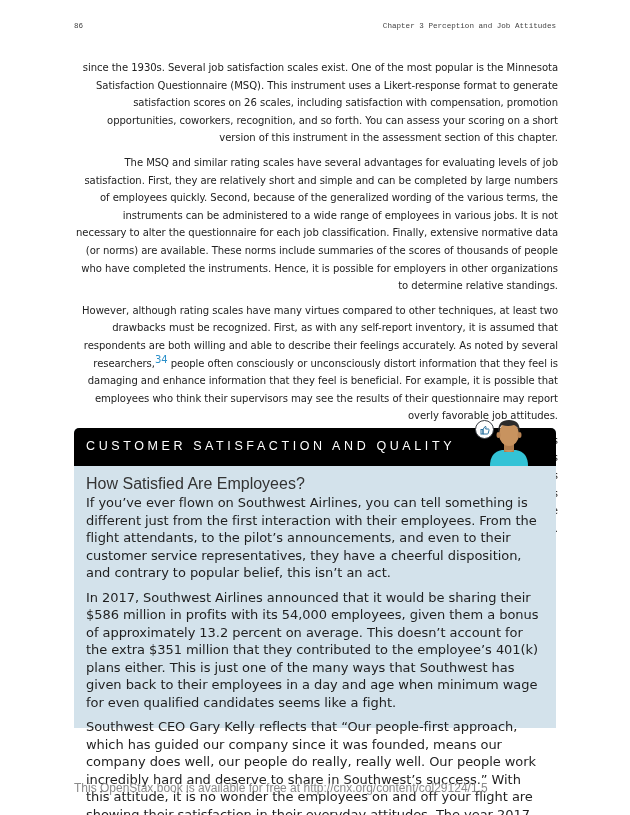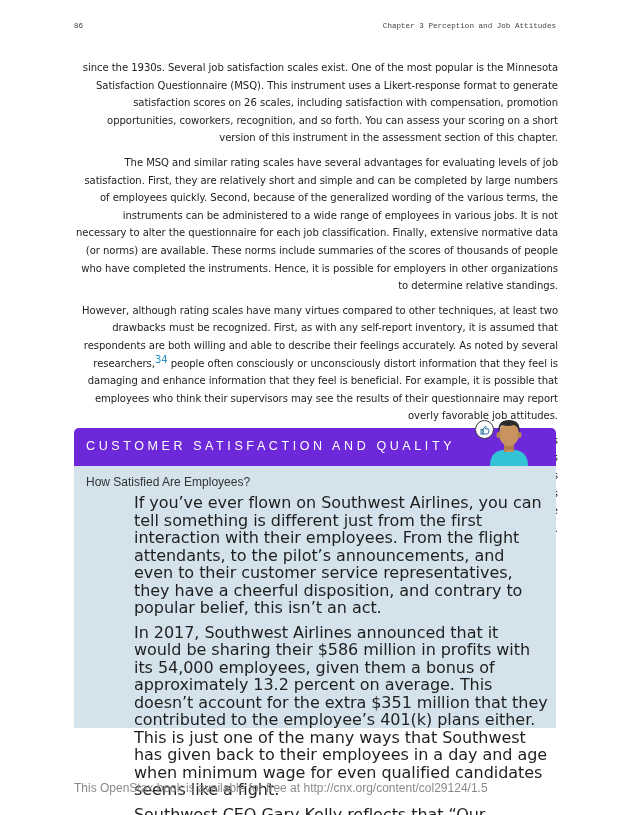--- a/index.html
+++ b/index.html
@@ -4,27 +4,27 @@
 <style>
   html, body { margin: 0; padding: 0; background: #ffffff; }
   body { width: 630px; height: 815px; position: relative; overflow: hidden; font-family: "DejaVu Sans", sans-serif; }
   .page-header { position: absolute; top: 22px; left: 74px; right: 74px; height: 14px; font-family: Liberation Mono, monospace; font-size: 7.6px; color: #444; }
   .page-number { position: absolute; left: 0; top: 0; }
   .chapter-title { position: absolute; right: 0; top: 0; }
   .body-text { position: absolute; left: 74px; width: 484px; top: 59px; text-align: right; }
   .para { margin: 0 0 7px 0; font-size: 10.05px; line-height: 17.6px; color: #222; letter-spacing: -0.05px; }
   sup.cite { color: #2a8fc9; font-size: 10px; vertical-align: 4px; line-height: 0; margin-top: 36px; }
   .feature-box { position: absolute; left: 74px; top: 428px; width: 482px; height: 300px; background: #d3e2eb; border-radius: 5px 5px 0 0; }
-  .feature-header { position: relative; height: 38px; background: #6d28d9; border-radius: 5px 5px 0 0; }
+  .feature-header { position: relative; height: 38px; background: #000000; border-radius: 5px 5px 0 0; }
   .feature-label { position: absolute; left: 12px; top: 11px; font-family: "Liberation Sans", sans-serif; font-size: 12.5px; letter-spacing: 3.6px; color: #ffffff; white-space: nowrap; }
   .thumb-badge { position: absolute; left: 401px; top: -8px; width: 19px; height: 19px; border-radius: 50%; background: #ffffff; border: 1.5px solid #3a3f45; box-sizing: border-box; display: flex; align-items: center; justify-content: center; }
   .person { position: absolute; left: 410px; top: -14px; width: 50px; height: 52px; overflow: hidden; }
-  .feature-title { position: absolute; left: 12px; top: 47px; font-family: "Liberation Sans", sans-serif; font-size: 12px; color: #333; }
+  .feature-title { position: absolute; left: 12px; top: 47px; font-family: "Liberation Sans", sans-serif; font-size: 16px; color: #333; }
   .feature-text { position: absolute; left: 12px; width: 462px; top: 66px; }
-  .feature-text .para { font-size: 16px; line-height: 17.5px; color: #1f1f1f; margin-left: 48px; }
+  .feature-text .para { font-size: 13px; line-height: 17.5px; color: #1f1f1f; }
   .page-footer { position: absolute; top: 781px; left: 74px; font-family: "Liberation Sans", sans-serif; font-size: 12px; color: #8a8a8a; }
 </style>
 </head>
 <body>
 
 <div class="page-header">
   <span class="page-number">86</span>
   <span class="chapter-title">Chapter 3 Perception and Job Attitudes</span>
 </div>
 

